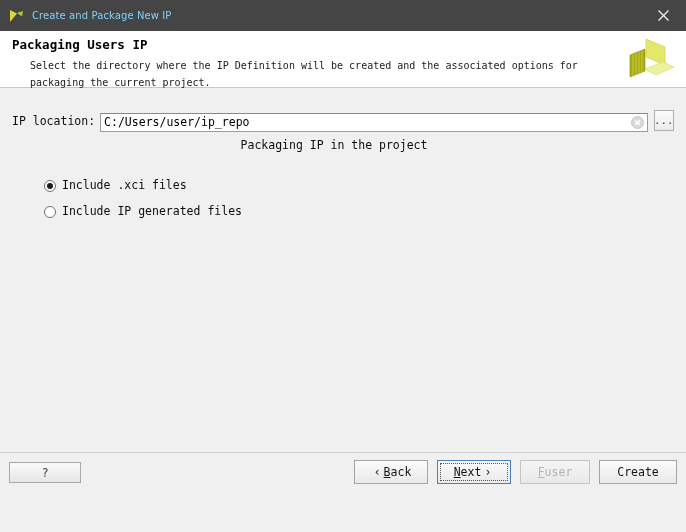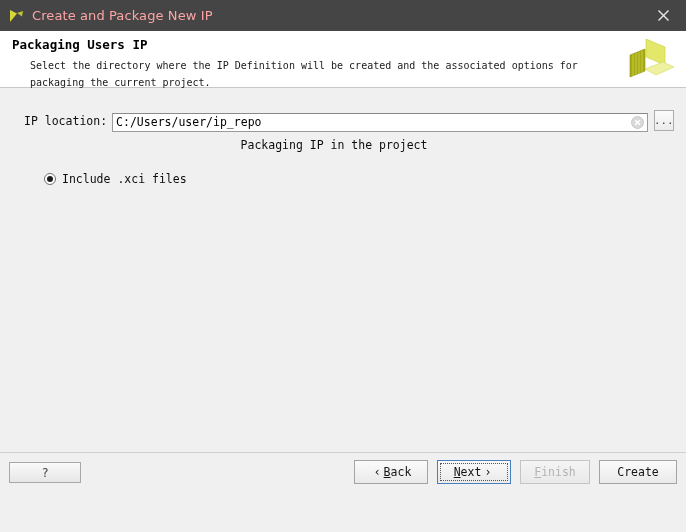--- a/index.html
+++ b/index.html
@@ -30,23 +30,23 @@
   }
   .titlebar-icon {
     width: 18px;
     height: 18px;
     margin-left: 7px;
     margin-right: 7px;
     flex: 0 0 auto;
     position: relative;
   }
   .titlebar-title {
-    color: #fca5a5;
+    color: #7dd3fc;
     font-family: "DejaVu Sans", sans-serif;
-    font-size: 13px;
+    font-size: 10px;
     letter-spacing: 0.1px;
     white-space: nowrap;
   }
   .titlebar-close {
     position: absolute;
     right: 0;
     top: 0;
     width: 46px;
     height: 31px;
     display: flex;
@@ -94,21 +94,21 @@
   
   .content {
     position: relative;
     height: 404px;
     background: #f0f0f0;
     box-sizing: border-box;
   }
 
   .row-location {
     position: absolute;
-    left: 24px;
+    left: 12px;
     top: 22px;
     right: 12px;
     display: flex;
     align-items: center;
   }
   .label-location {
     font-family: "DejaVu Sans Mono", monospace;
     font-size: 11.5px;
     color: #0d0d0d;
     white-space: nowrap;
@@ -186,21 +186,21 @@
     background: #c4c4c4;
     margin-top: 2px;
   }
 
   .radio-list {
     margin-top: 11px;
     margin-left: 30px;
   }
   .radio-row {
     display: flex;
-    align-items: center;
+    align-items: flex-end;
     height: 26px;
     cursor: default;
   }
   .radio-mark {
     width: 12px;
     height: 12px;
     border-radius: 50%;
     border: 1px solid #707070;
     background: #ffffff;
     box-sizing: border-box;
@@ -373,39 +373,43 @@
       <div class="group-title-row">
         <span class="group-title">Packaging IP in the project</span>
         <span class="group-rule"></span>
       </div>
 
       <div class="radio-list">
         <div class="radio-row checked">
           <span class="radio-mark"></span>
           <span class="radio-label">Include .xci files</span>
         </div>
+        <div class="radio-row">
+          <span class="radio-mark"></span>
+          <span class="radio-label">Include IP generated files</span>
+        </div>
       </div>
     </div>
 
     <div class="footer">
       <button class="btn-help">?</button>
       <div class="footer-right">
         <button class="wiz-btn back">
           <span class="chev">‹</span>
           <span class="mn">B</span>
             <span>ack</span>
         </button>
         <button class="wiz-btn default">
           <span class="focus-ring"></span>
           <span class="mn">N</span>
             <span>ext</span>
           <span class="chev">›</span>
         </button>
         <button class="wiz-btn disabled" disabled="">
           <span class="mn">F</span>
-            <span>inish</span>
+            <span>user</span>
         </button>
         <button class="wiz-btn cancel">Create</button>
       </div>
     </div>
 
   </div>
 </div>
 
 </body></html>

